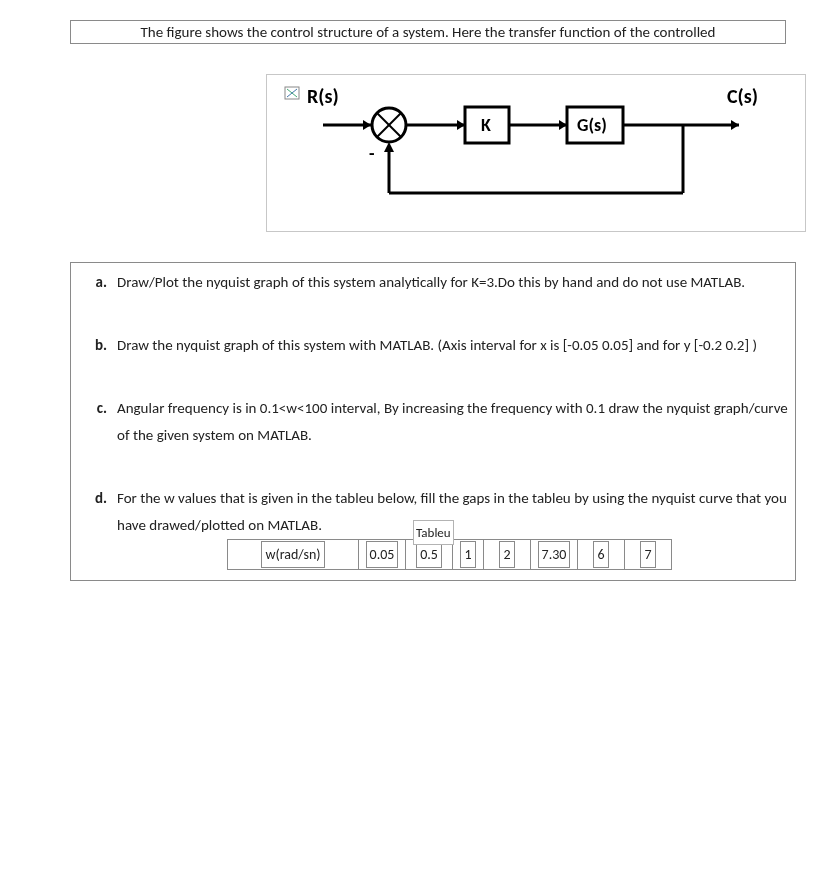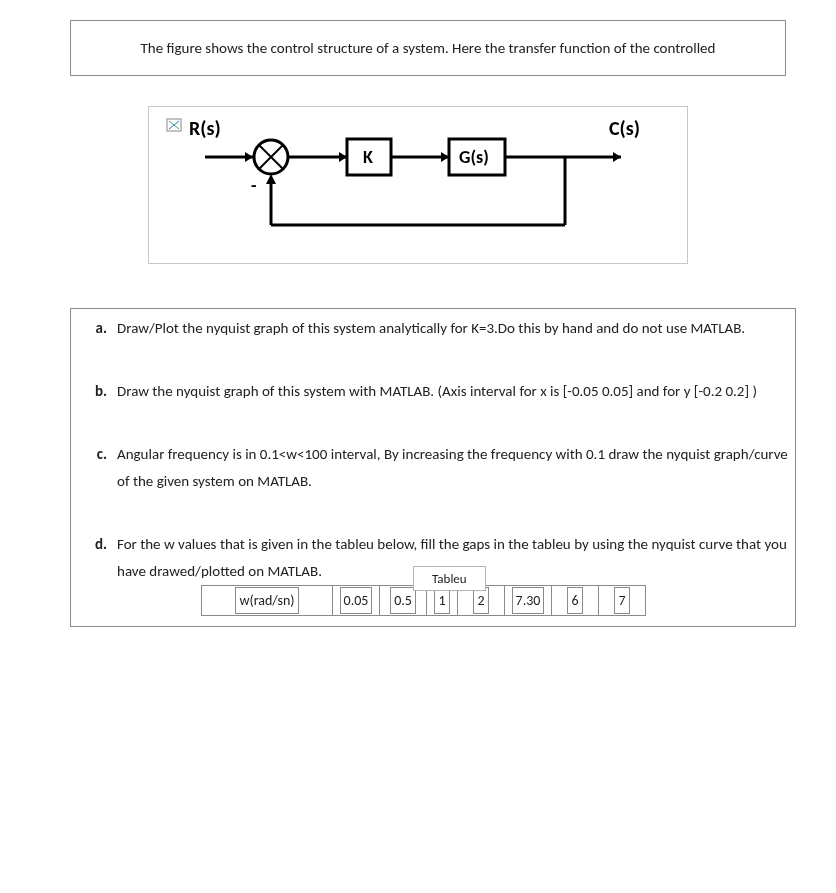--- a/index.html
+++ b/index.html
@@ -6,27 +6,27 @@
     font-family: "Calibri", "Segoe UI", Arial, sans-serif;
     font-size: 15px;
     margin: 0;
     padding: 20px 30px;
     width: 836px;
     box-sizing: border-box;
     color: #222;
   }
   .header-box {
     border: 1px solid #8a8a8a;
-    padding: 18px 4px;
+    padding: 2px 4px;
     margin: 0 20px 30px 40px;
     text-align: center;
   }
   .diagram-wrap {
-    text-align: center;
-    margin-bottom: 44px;
+    text-align: right;
+    margin-bottom: 30px;
   }
   .diagram {
     border: 1px solid #c7c7c7;
     display: inline-block;
     padding: 8px 28px 14px 10px;
   }
   .questions-box {
     border: 1px solid #8a8a8a;
     margin-left: 40px;
     margin-right: 10px;
@@ -50,26 +50,26 @@
     position: relative;
     text-align: center;
     margin-top: -8px;
   }
   .tableu-label {
     position: absolute;
     left: 296px;
     top: -19px;
     border: 1px solid #b3b3b3;
     font-size: 13px;
-    padding: 0 18px;
+    padding: 0 2px;
     background: #fff;
   }
   table.tab {
     border-collapse: collapse;
-    margin: 8px auto 0 84px;
+    margin: 8px auto 0 110px;
   }
   table.tab td {
     border: 1px solid #8a8a8a;
     height: 26px;
     padding: 0;
     text-align: center;
     vertical-align: middle;
   }
   table.tab td .cell {
     border: 1px solid #8a8a8a;

